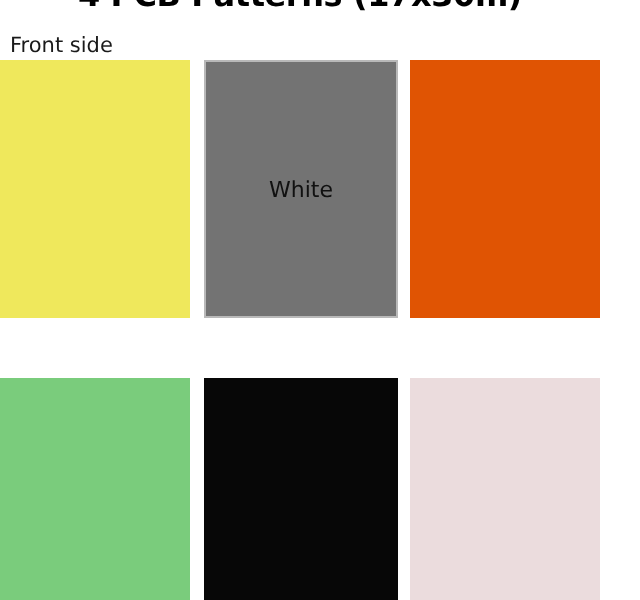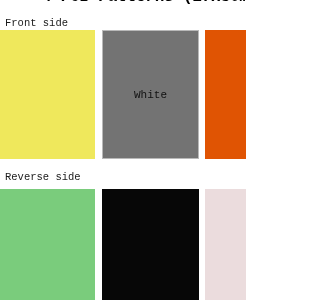--- a/index.html
+++ b/index.html
@@ -10,24 +10,23 @@
     width: 300px;
     height: 300px;
     background: #ffffff;
     font-family: "DejaVu Sans", "Liberation Sans", sans-serif;
     overflow: hidden;
     position: relative;
   }
 
   #page {
     position: relative;
-    width: 246px;
+    width: 320px;
     height: 300px;
     overflow: hidden;
-    font-family: Liberation Mono, monospace;
   }
 
   
   .title-clip {
     position: absolute;
     left: 0;
     top: 0;
     width: 300px;
     height: 10px;
     overflow: hidden;
@@ -114,21 +113,20 @@
     <div class="swatch col-1 outlined" style="background: #737373; border-color: rgb(185, 185, 185);">
       <div class="swatch-label">White</div>
     </div>
 
     <div class="swatch col-2" style="background:#E05403;">
       <div class="swatch-label"></div>
     </div>
 
   </div>
 
-  <div class="section-label label-reverse">Reverse side</div>
 
   <div class="row row-reverse">
 
     <div class="swatch col-0" style="background:#7ACC7C;">
       <div class="swatch-label"></div>
     </div>
 
     <div class="swatch col-1" style="background:#070707;">
       <div class="swatch-label"></div>
     </div>

